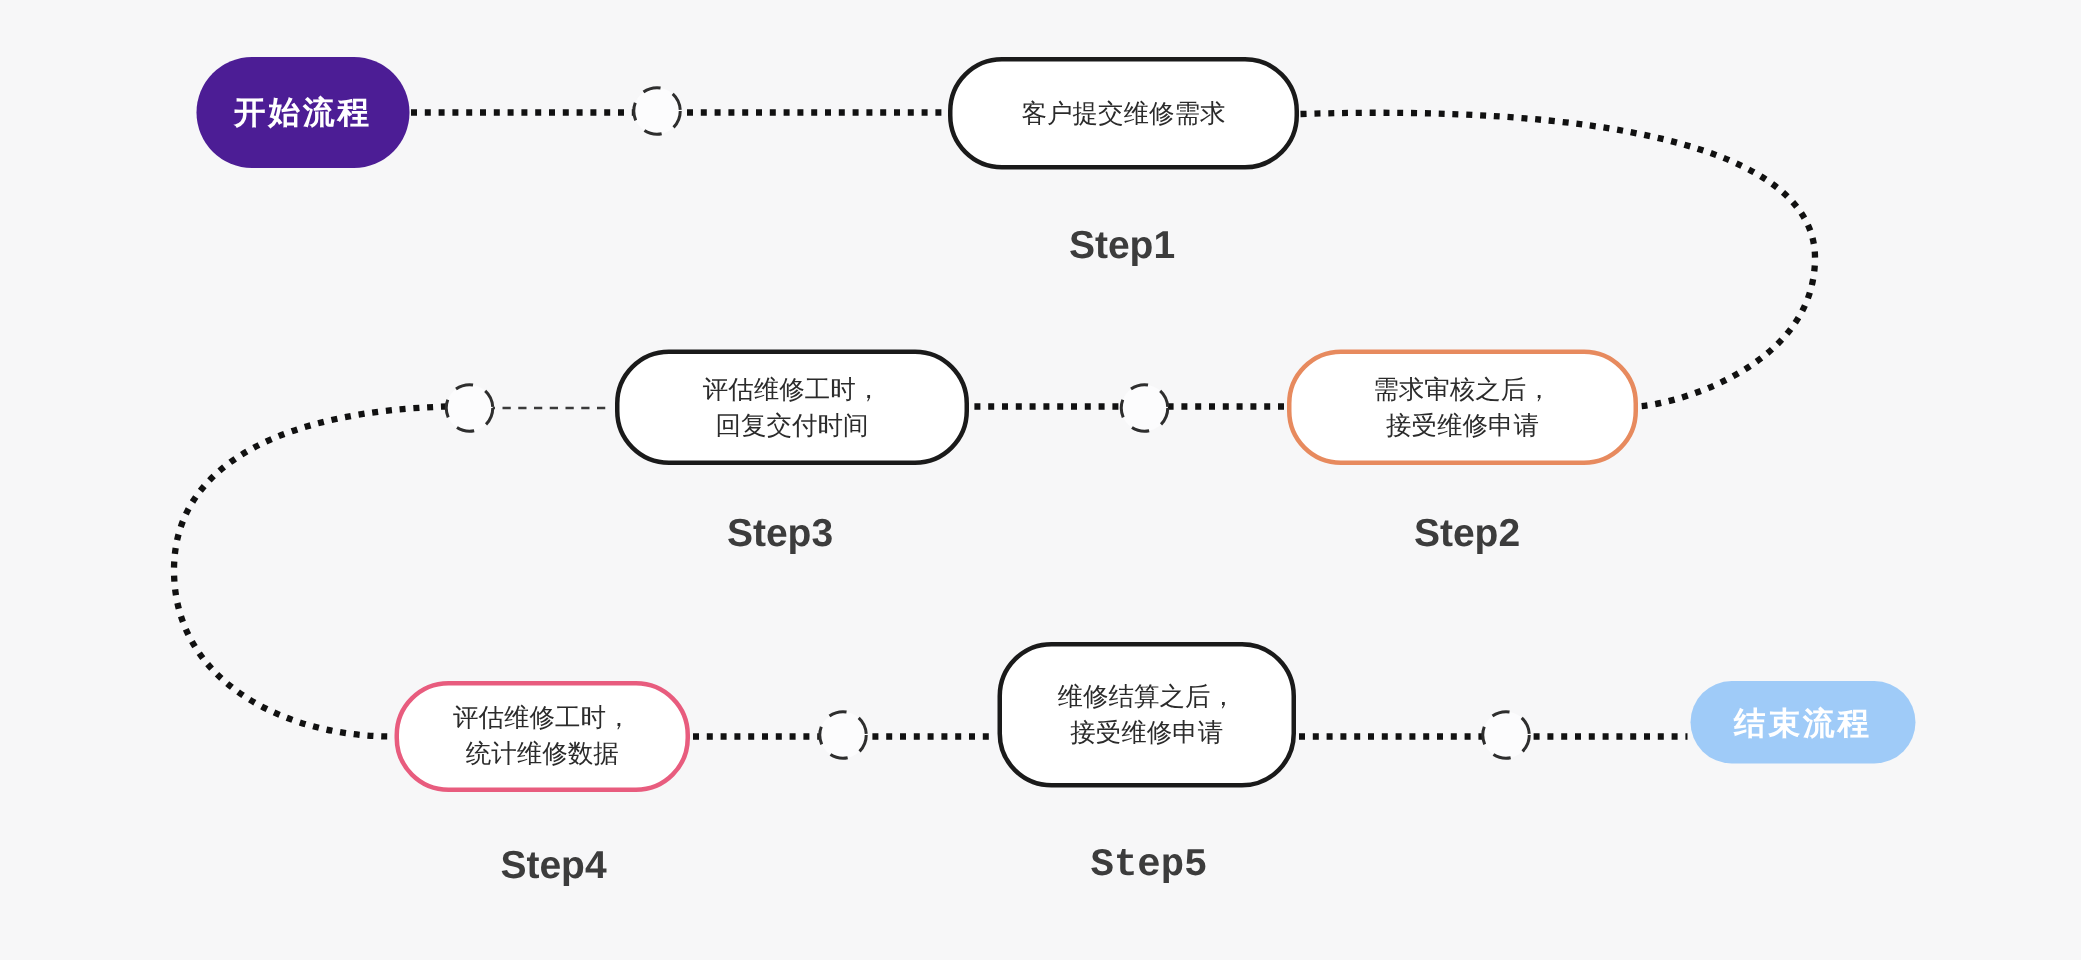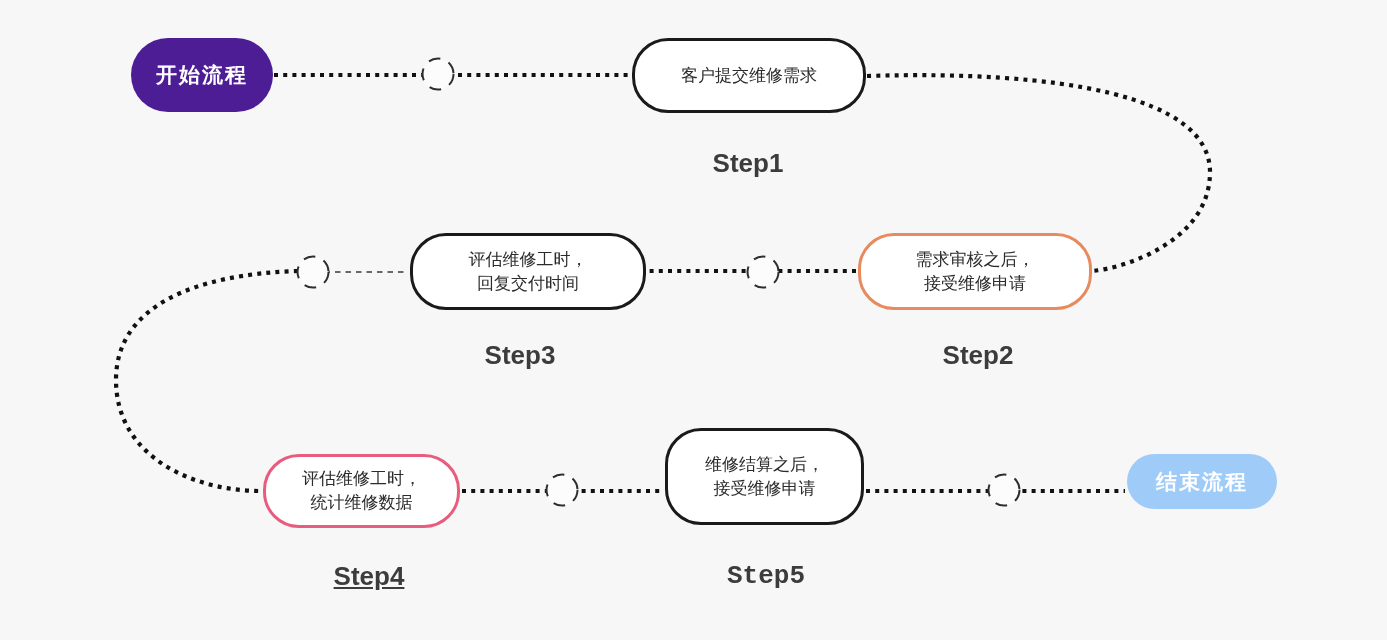--- a/index.html
+++ b/index.html
@@ -44,21 +44,21 @@
   .box-3{left:410px;top:233px;width:236px;height:77px;}
   .box-4{left:263px;top:454px;width:197px;height:74px;}
   .box-5{left:665px;top:428px;width:199px;height:97px;}
   .step-label{
     position:absolute;transform:translateX(-50%);
     font-weight:700;font-size:26px;color:#3c3c3c;white-space:nowrap;
   }
   .lab-1{left:748px;top:148px;}
   .lab-2{left:978px;top:340px;}
   .lab-3{left:520px;top:340px;}
-  .lab-4{left:369px;top:561px;text-decoration:underline;}
+  .lab-4{left:369px;top:561px;}
   .lab-5{left:766px;top:561px;font-family:Liberation Mono, monospace;}
 </style>
 </head>
 <body>
 
 <div class="canvas" style="background-color: rgb(247, 247, 248);">
 
   <svg class="connectors" viewBox="0 0 1387 640" xmlns="http://www.w3.org/2000/svg">
     <path class="dots" d="M 274 75 H 630"></path>
     <path class="dots" d="M 867 76 C 1060 70 1210 96 1210 172 C 1210 246 1112 271 1090 271"></path>

